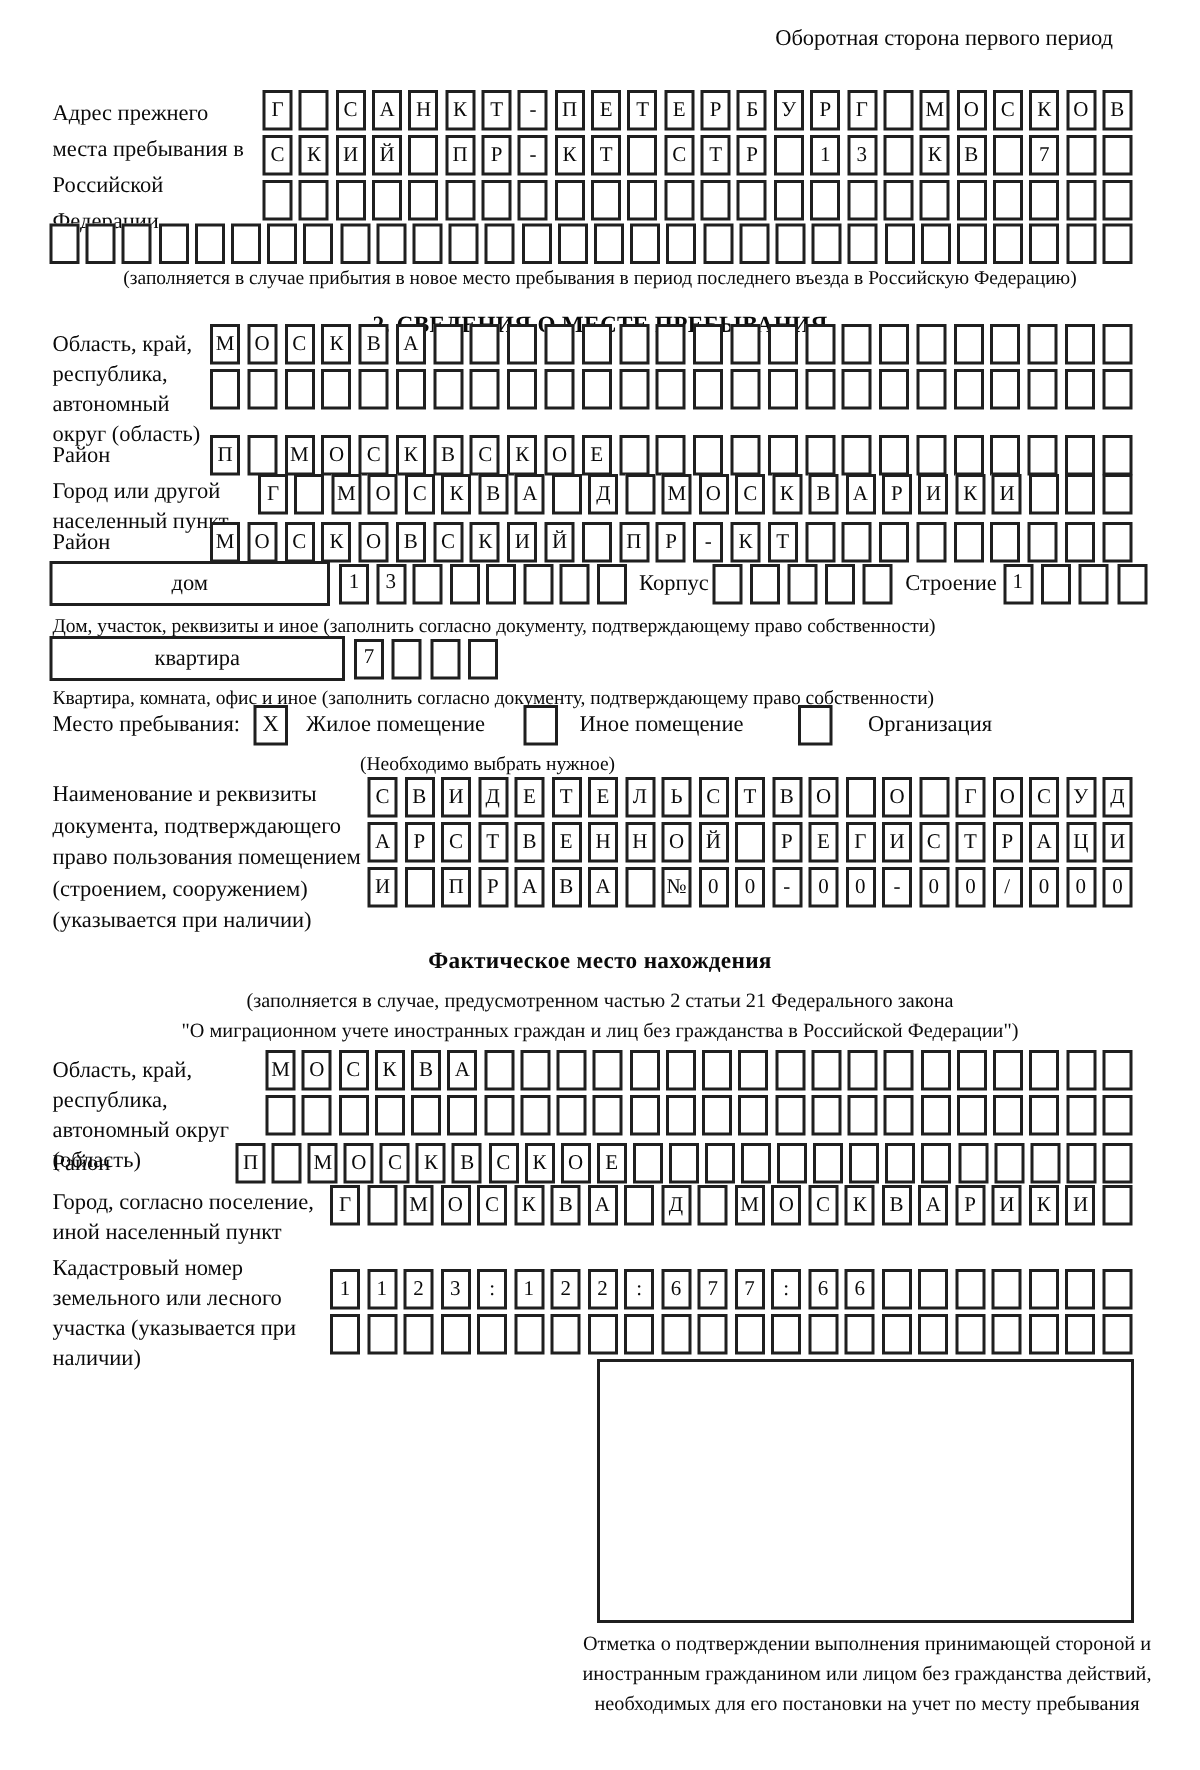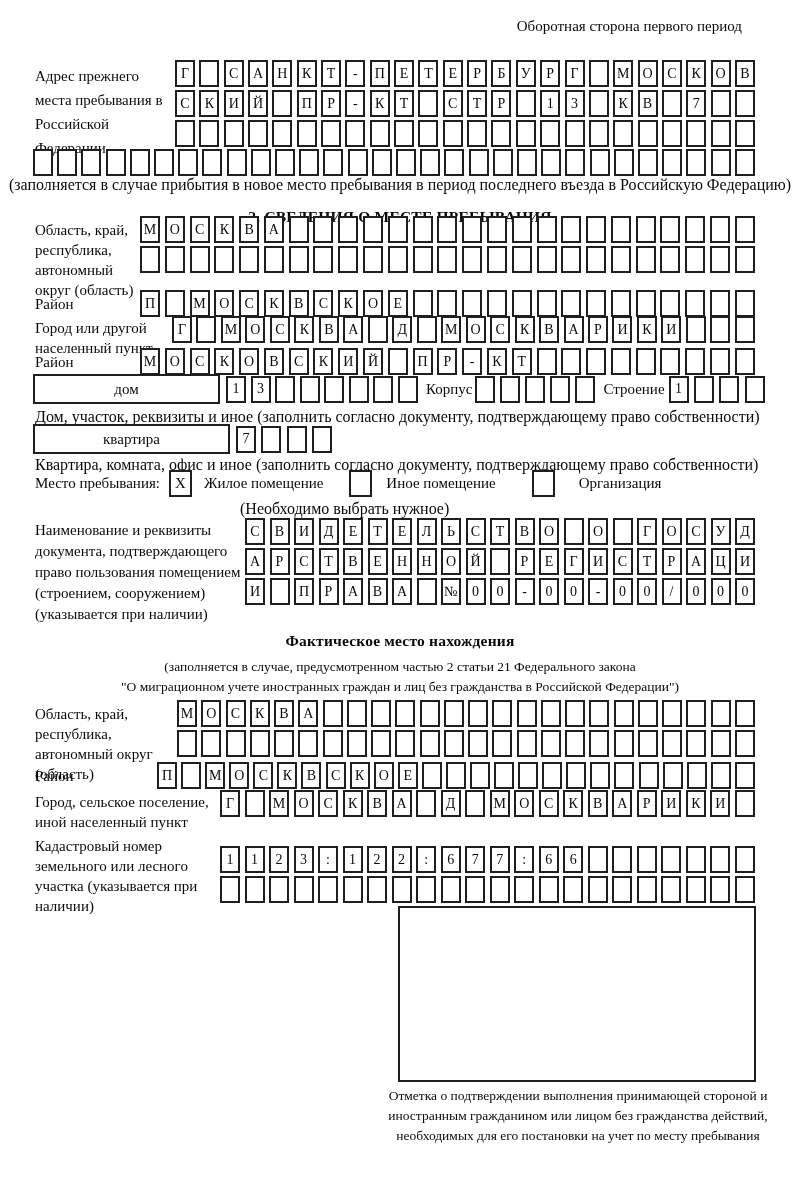--- a/index.html
+++ b/index.html
@@ -2,21 +2,21 @@
 <html><head>
 <meta charset="utf-8">
 <style>
   html,body{margin:0;padding:0;background:#ffffff;}
   .sheet{
     position:relative;width:800px;height:1180px;background:#ffffff;color:#0a0a0a;
     font-family:"Liberation Serif", serif;overflow:hidden;
   }
   .abs{position:absolute;}
   .lbl{font-size:15px;line-height:20px;color:#0a0a0a;}
-  .note{font-size:16px;line-height:17px;color:#0a0a0a;}
+  .note{font-size:13px;line-height:17px;color:#0a0a0a;}
   .hdr{font-size:15px;}
   .h-bold{font-size:15.5px;font-weight:bold;letter-spacing:.2px;}
   .center{width:100%;text-align:center;}
   .flexrow{display:flex;align-items:flex-start;}
   .cells{display:flex;justify-content:space-between;margin-bottom:3px;}
   .cell{
     width:20px;height:27px;box-sizing:border-box;border:2px solid #1f1f1f;
     display:flex;align-items:center;justify-content:center;
     font-size:14px;line-height:1;background:#fff;
   }
@@ -524,21 +524,21 @@
         <div class="cell"></div>
         <div class="cell"></div>
         <div class="cell"></div>
         <div class="cell"></div>
         <div class="cell"></div>
         <div class="cell"></div>
       </div>
   </div>
 
   <div class="abs flexrow" style="top:790px;left:35px;">
-    <div class="lbl" style="width:185px;padding-top:2px;">Город, сельское поселение, иной населенный пункт</div>
+    <div class="lbl" style="width:185px;padding-top:2px;">Город, согласно поселение, иной населенный пункт</div>
     <div class="cells" style="width:535px;">
         <div class="cell">Г</div>
         <div class="cell"></div>
         <div class="cell">М</div>
         <div class="cell">О</div>
         <div class="cell">С</div>
         <div class="cell">К</div>
         <div class="cell">В</div>
         <div class="cell">А</div>
         <div class="cell"></div>

